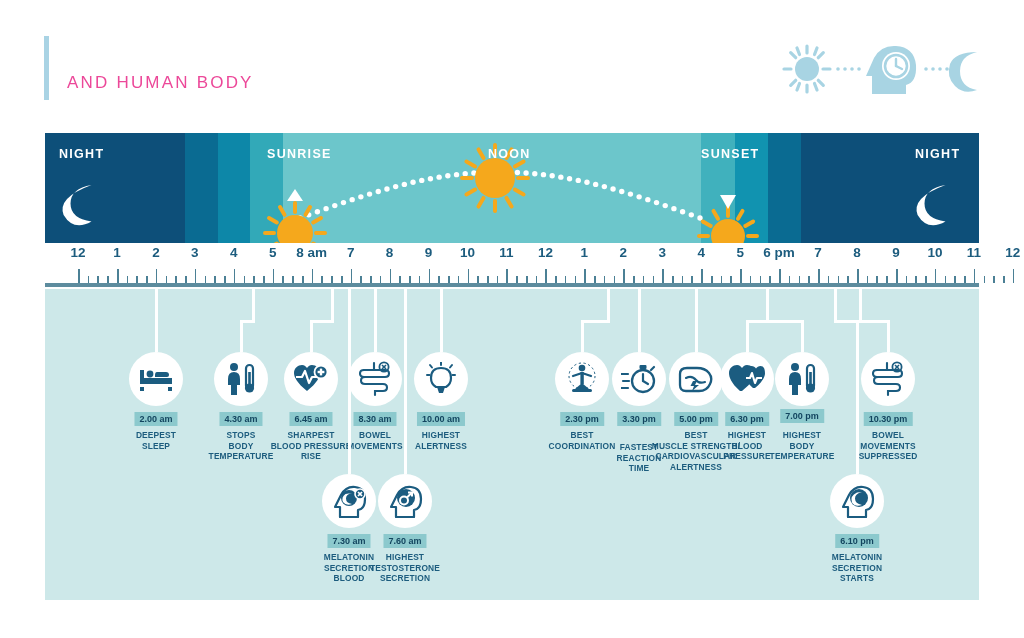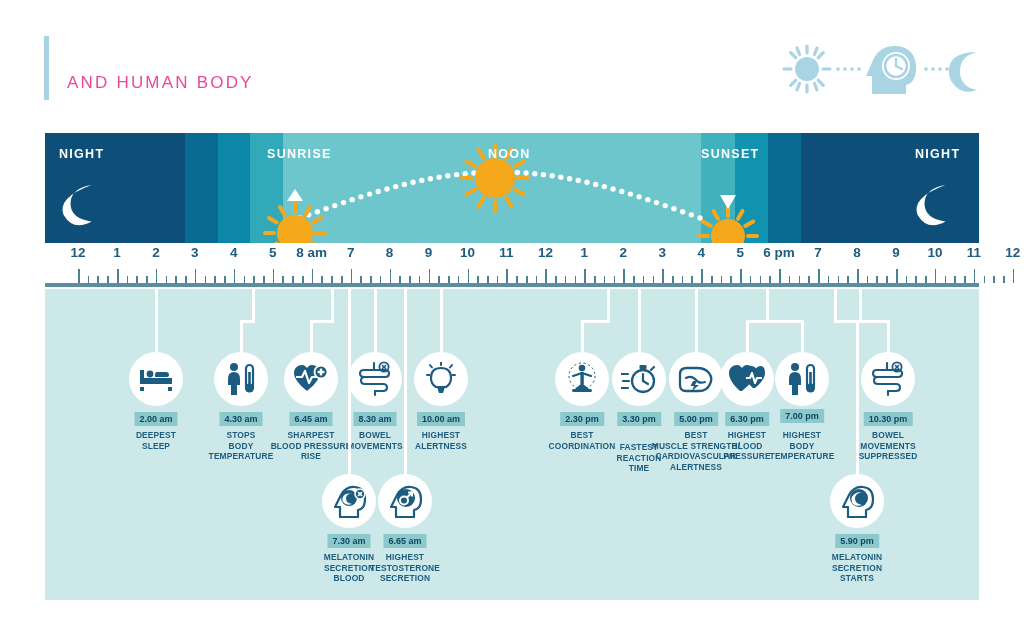--- a/index.html
+++ b/index.html
@@ -471,21 +471,21 @@
     <div class="marker" style="left: 360px; top: 185px;">
       <div class="bubble">
         <svg width="36" height="34" viewBox="0 0 36 34">
         <path d="M9 33 L9 23 L4 23 L10 11 Q15 2 24 3 Q34 4 34 15 Q34 25 27 26 L27 33 Z" fill="none" stroke="#1b5c80" stroke-width="2.2" stroke-linejoin="round"></path>
         <circle cx="19" cy="14" r="9" fill="#1b5c80"></circle>
         <circle cx="17" cy="16.5" r="4" fill="none" stroke="#ffffff" stroke-width="2"></circle>
         <line x1="20" y1="13.5" x2="25" y2="8.5" stroke="#ffffff" stroke-width="2"></line>
         <polyline points="21,8.5 25,8.5 25,12.5" fill="none" stroke="#ffffff" stroke-width="2"></polyline>
       </svg>
       </div>
-      <div class="time-badge" style="top: 60px;">6.65 am</div>
+      <div class="time-badge" style="top: 60px;">7.60 am</div>
       <div class="desc" style="top: 78px; width: 110px;">
         <div>HIGHEST</div>
         <div>TESTOSTERONE</div>
         <div>SECRETION</div>
       </div>
     </div>
     <div class="conn" style="left: 561.5px; top: 0px; width: 3px; height: 34px;"></div>
     <div class="conn" style="left: 535.5px; top: 31px; width: 29px; height: 3px;"></div>
     <div class="conn" style="left: 535.5px; top: 31px; width: 3px; height: 32px;"></div>
     <div class="marker" style="left: 537px; top: 63px;">
@@ -611,20 +611,20 @@
     <div class="conn" style="left: 788.5px; top: 31px; width: 25px; height: 3px;"></div>
     <div class="conn" style="left: 810.5px; top: 31px; width: 3px; height: 154px;"></div>
     <div class="marker" style="left: 812px; top: 185px;">
       <div class="bubble">
         <svg width="36" height="34" viewBox="0 0 36 34">
         <path d="M9 33 L9 23 L4 23 L10 11 Q15 2 24 3 Q34 4 34 15 Q34 25 27 26 L27 33 Z" fill="none" stroke="#1b5c80" stroke-width="2.2" stroke-linejoin="round"></path>
         <circle cx="20" cy="14" r="9" fill="#1b5c80"></circle>
         <path d="M23 8 Q16 9.5 16 14.5 Q16 19.5 23 21 Q16 23.5 13 18.5 Q10.5 12 18 8.5 Z" fill="#ffffff"></path>
       </svg>
       </div>
-      <div class="time-badge" style="top: 60px;">5.90 pm</div>
+      <div class="time-badge" style="top: 60px;">6.10 pm</div>
       <div class="desc" style="top: 78px; width: 110px;">
         <div>MELATONIN</div>
         <div>SECRETION</div>
         <div>STARTS</div>
       </div>
     </div>
   </div>
 
 </body></html>

